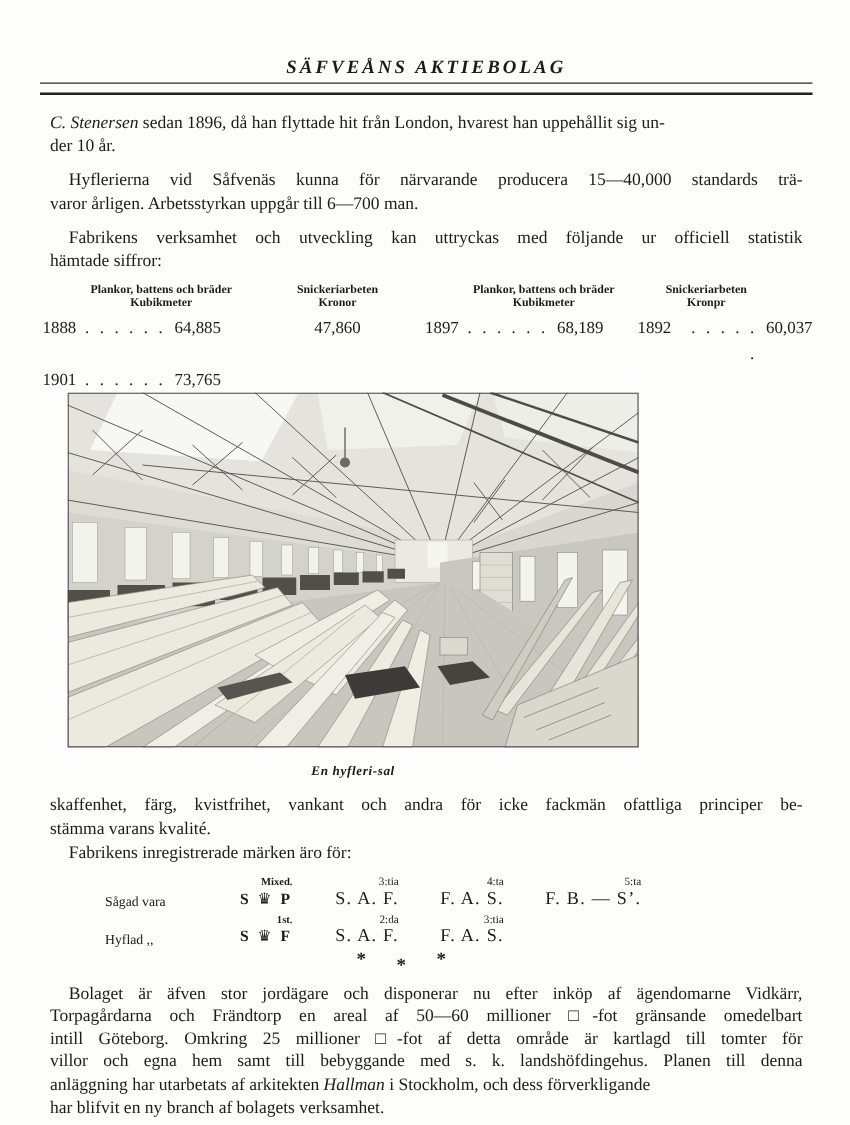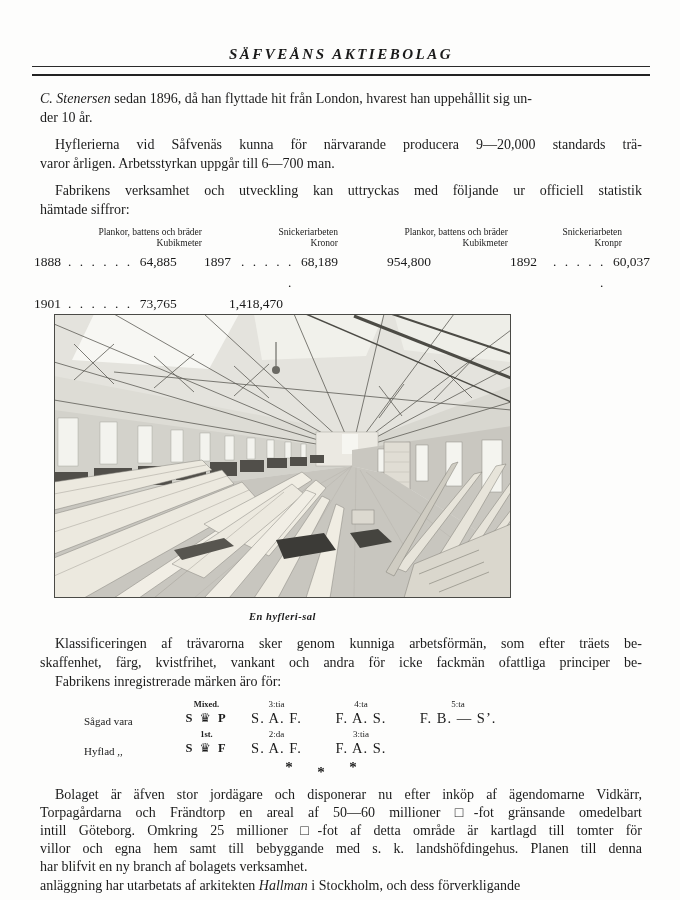--- a/index.html
+++ b/index.html
@@ -27,38 +27,38 @@
   
   .para { margin:8px; }
   .body-start { margin-top:13px; }
   .line { font-size:14px; line-height:19px; white-space:nowrap; }
   .j { text-align:justify; text-align-last:justify; white-space:normal; }
   .indent { text-indent:15px; }
   .it { font-style:italic; }
 
   
   .stats { display:grid; grid-template-columns:170px 136px 170px 142px; margin-top:3px; }
-  .th { font-size:9.5px; line-height:11px; text-align:right; padding-bottom:2px; }
+  .th { font-size:9.5px; line-height:11px; text-align:center; padding-bottom:2px;font-weight:bold; }
   .th.shift-r { padding-left:24px; }
   .th.pad-r { padding-right:28px; }
   .cell { font-size:13.5px; line-height:21px;text-align:right; }
   .yearcell { display:flex; align-items:baseline; padding-left:2px; }
   .yearcell .dots { letter-spacing:2.5px; margin:0 7px 0 7px; }
   .kr { text-align:center; }
   .kr.pad-r { padding-right:28px; }
 
   
   .figure { margin:0 0 0 54px; width:457px; }
   .caption { text-align:center; font-size:10.5px; font-style:italic; font-weight:bold;
     margin-top:9px; letter-spacing:0.5px; }
 
   
   .marks-row { display:flex; align-items:flex-end; margin-top:2px; }
   .marks-label { margin-left:52px; width:95px; font-size:11px; }
-  .mcell { text-align:center; }
+  .mcell { text-align:right; }
   .mcell .sup { display:block; font-size:9px; line-height:11px; }
   .mcell .mark { display:block; font-size:14.5px; line-height:17px; letter-spacing:1px; }
   .mc1 { width:55px; }
   .mc2 { width:85px; }
   .mc3 { width:84px; }
   .mc4 { width:110px; }
   .crown .sup { font-weight:bold; font-size:8.5px; }
   .crown .mark { font-weight:bold; font-size:12.5px; letter-spacing:2px; }
   .separator { display:flex; margin:2px 0 0 241px; font-size:15px; font-weight:bold; height:18px; }
   .separator span { width:32px; text-align:center; }
@@ -81,21 +81,21 @@
     <span class="title">SÄFVEÅNS AKTIEBOLAG</span>
   </div>
   <div class="content rules"></div>
 
   <div class="content body-start">
     <p class="para">
       <span class="line j"><span class="it">C. Stenersen</span><span> sedan 1896, då han flyttade hit från London, hvarest han uppehållit sig un-</span></span>
       <span class="line" style="display:block">der 10 år.</span>
     </p>
     <p class="para">
-      <span class="line j indent" style="display:block">Hyflerierna vid Såfvenäs kunna för närvarande producera 9—20,000 standards trä-</span>
+      <span class="line j indent" style="display:block">Hyflerierna vid Såfvenäs kunna för närvarande producera 15—40,000 standards trä-</span>
       <span class="line" style="display:block">varor årligen.  Arbetsstyrkan uppgår till 6—700 man.</span>
     </p>
     <p class="para">
       <span class="line j indent" style="display:block">Fabrikens verksamhet och utveckling kan uttryckas med följande ur officiell statistik</span>
       <span class="line" style="display:block">hämtade siffror:</span>
     </p>
   </div>
 
   <div class="content stats">
     <div class="th shift-r">
@@ -113,38 +113,37 @@
     <div class="th pad-r">
       <div>Snickeriarbeten</div>
       <div>Kronpr</div>
     </div>
 
     <div class="cell yearcell">
       <span>1888</span>
       <span class="dots">. . . . . .</span>
       <span>64,885</span>
     </div>
+    <div class="cell kr">47,860</div>
     <div class="cell yearcell">
       <span>1897</span>
       <span class="dots">. . . . . .</span>
       <span>68,189</span>
     </div>
-    <div class="cell kr pad-r">954,800</div>
 
     <div class="cell yearcell">
       <span>1892</span>
       <span class="dots">. . . . . .</span>
       <span>60,037</span>
     </div>
     <div class="cell yearcell">
       <span>1901</span>
       <span class="dots">. . . . . .</span>
       <span>73,765</span>
     </div>
-    <div class="cell kr pad-r">1,418,470</div>
   </div>
 
   <div class="figure">
     <svg width="457" height="284" viewBox="0 0 457 284">
       <rect width="457" height="284" fill="#e4e3dd"></rect>
 
       <polygon points="40,0 185,0 155,55 18,46" fill="#f7f7f3"></polygon>
       <polygon points="200,0 330,0 312,42 208,46" fill="#f1f1eb"></polygon>
       <polygon points="340,0 457,0 457,48 350,36" fill="#eeeee8"></polygon>
 
@@ -264,22 +263,22 @@
       </g>
       <path d="M365,260 l60,-24 M375,270 l55,-22 M385,278 l50,-20" stroke="#8b897f" stroke-width="0.7"></path>
 
       <rect x="0.5" y="0.5" width="456" height="283" fill="none" stroke="#4a4a46" stroke-width="1"></rect>
     </svg>
     <div class="caption">En hyfleri-sal</div>
   </div>
 
   <div class="content" style="margin-top:12px">
     <p class="para">
-      <span class="line j indent" style="display:block">Klassificeringen af trävarorna sker genom kunniga arbetsförmän, som efter träets be-</span>
       <span class="line j" style="display:block">skaffenhet, färg, kvistfrihet, vankant och andra för icke fackmän ofattliga principer be-</span>
+      <span class="line" style="display:block">stämma varans kvalité.</span>
       <span class="line indent" style="display:block">Fabrikens inregistrerade märken äro för:</span>
     </p>
   </div>
 
   <div class="content">
     <div class="marks-row">
       <div class="marks-label">Sågad vara</div>
       <div class="mcell mc1 crown">
         <span class="sup">Mixed.</span>
         <span class="mark">S ♛ P</span>
@@ -318,22 +317,22 @@
       <span>*</span>
     </div>
   </div>
 
   <div class="content p6">
     <p class="para">
       <span class="line j indent" style="display:block">Bolaget är äfven stor jordägare och disponerar nu efter inköp af ägendomarne Vidkärr,</span>
       <span class="line j" style="display:block">Torpagårdarna och Frändtorp en areal af 50—60 millioner □-fot gränsande omedelbart</span>
       <span class="line j" style="display:block">intill Göteborg. Omkring 25 millioner □-fot af detta område är kartlagd till tomter för</span>
       <span class="line j" style="display:block">villor och egna hem samt till bebyggande med s. k. landshöfdingehus. Planen till denna</span>
+      <span class="line j"><span>anläggning har utarbetats af arkitekten </span><span class="it">Hallman</span><span> i Stockholm, och dess förverkligande</span></span>
       <span class="line" style="display:block">har blifvit en ny branch af bolagets verksamhet.</span>
-      <span class="line j"><span>anläggning har utarbetats af arkitekten </span><span class="it">Hallman</span><span> i Stockholm, och dess förverkligande</span></span>
     </p>
   </div>
 
   <div class="content footer">
     <span>D f</span><span class="pagenum">3</span>
   </div>
 
 </div>
 
 </body></html>

